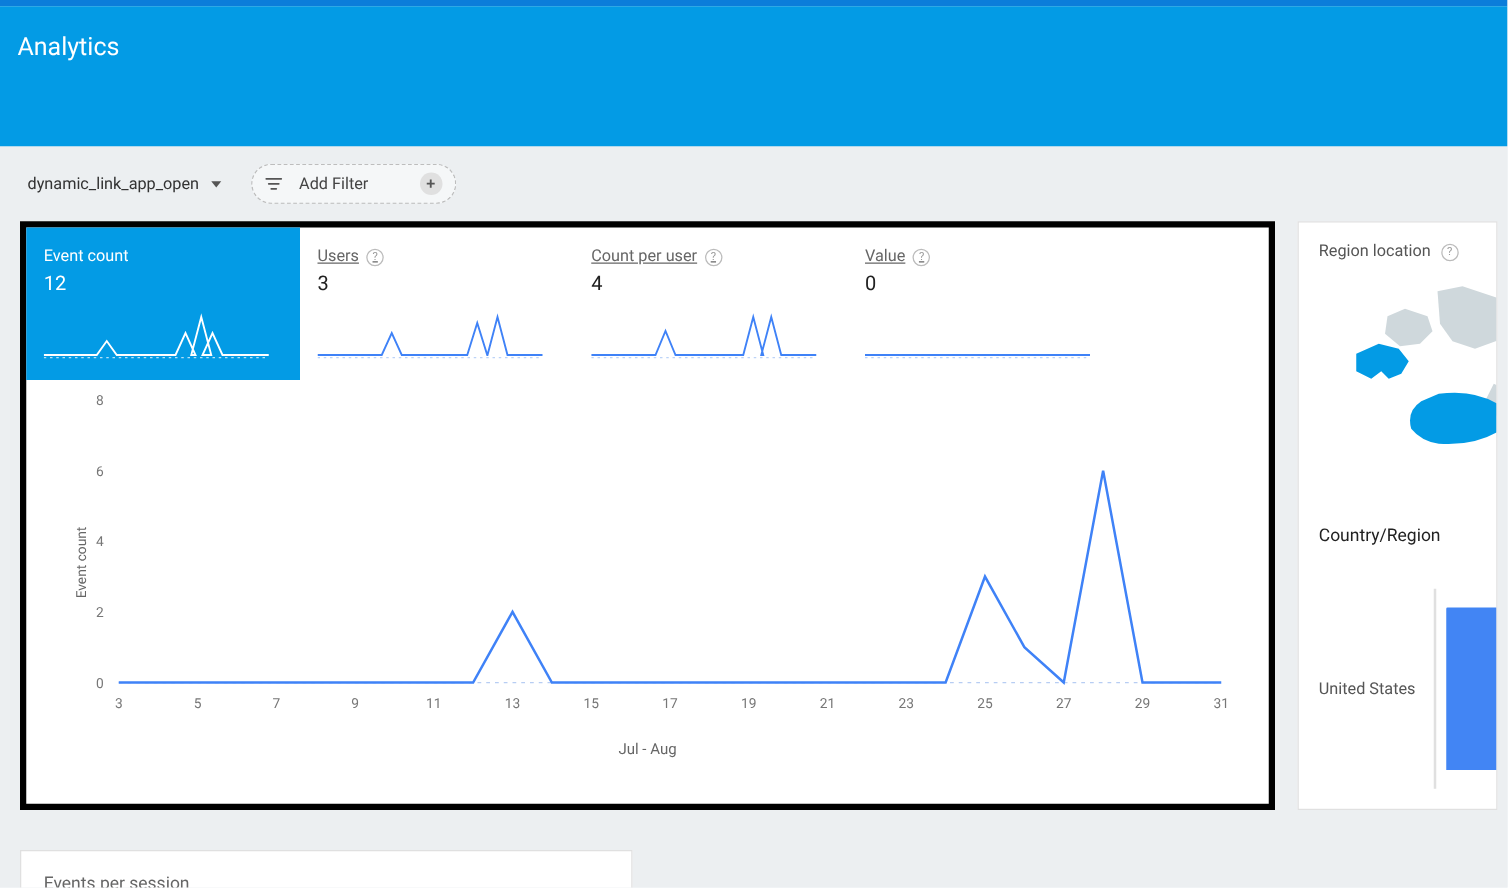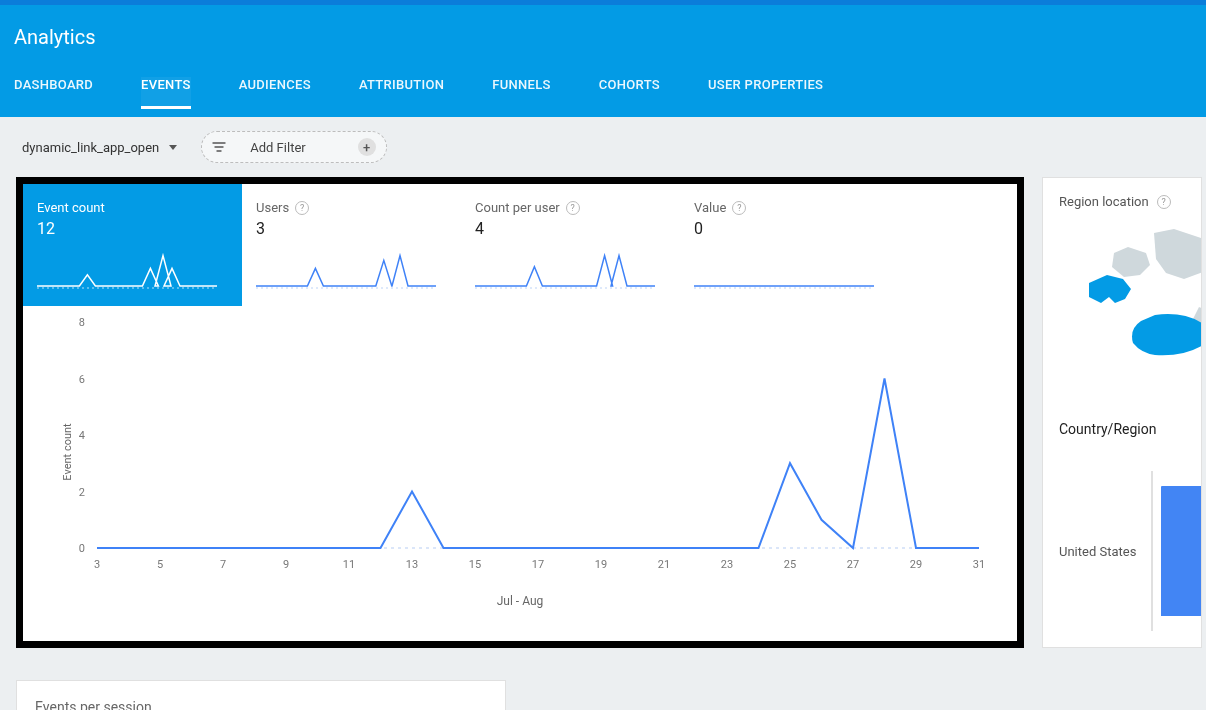--- a/index.html
+++ b/index.html
@@ -26,44 +26,44 @@
   .dropdown {
     display: inline-flex; align-items: center; gap: 10px;
     font-size: 13px; color: #333; cursor: pointer;
     padding: 4px 6px;
   }
   .caret-down {
     width: 0; height: 0; border-left: 4px solid transparent; border-right: 4px solid transparent;
     border-top: 5px solid #555; display: inline-block;
   }
   .add-filter-pill {
-    display: inline-flex; align-items: center; gap: 24px;
+    display: inline-flex; align-items: center; gap: 13px;
     border: 1px dashed #bdbdbd; border-radius: 18px;
     padding: 6px 10px; font-size: 13px; color: #444; cursor: pointer;
     background: #f5f7f8;
   }
   .add-filter-pill .plus-circle {
     width: 18px; height: 18px; border-radius: 50%; background: #e0e0e0; color: #555;
     display: inline-flex; align-items: center; justify-content: center; font-size: 13px; font-weight: 500;
     margin-left: 28px;
   }
   .filter-icon { display:inline-block; }
   .content { padding: 0 16px 16px 16px; display: flex; gap: 18px; }
   .main-card {
-    background: #fff; border: 7px solid #000000; width: 1008px;
+    background: #fff; border: 5px solid #000000; width: 1008px;
   }
   .metric-row { display: flex; }
   .metric {
     width: 219px; padding: 16px 14px 10px 14px; position: relative;
     cursor: pointer;
   }
   .metric.active { background: #039be5; color: #fff; }
   .metric .label { font-size: 13px; font-weight: 400; display: flex; align-items: center; gap: 6px; }
   .metric.active .label { color: #fff; }
-  .metric .label.dim { color: #666; }
+  .metric .label.dim { color: #666; text-decoration: underline; }
   .metric .value { font-size: 16px; margin-top: 4px; font-weight: 400; }
   .help-icon {
     width: 14px; height: 14px; border: 1px solid #bbb; border-radius: 50%;
     display:inline-flex; align-items:center; justify-content:center; font-size:9px; color:#999;
     font-weight: 400;
   }
   .spark { margin-top: 12px; height: 46px; }
   .chart-area { padding: 8px 18px 14px 18px; position: relative; }
   .chart-wrap { position: relative; height: 276px; }
   .y-axis-title {
@@ -89,29 +89,20 @@
   svg { display:block; }
   .tick-label { font-size: 11px; fill: #777; }
 </style>
 </head>
 <body>
 
 <div class="topstrip"></div>
 
 <div class="header">
   <div class="header-title">Analytics</div>
-  <div class="tabs">
-    <div class="tab">DASHBOARD</div>
-    <div class="tab active">EVENTS</div>
-    <div class="tab">AUDIENCES</div>
-    <div class="tab">ATTRIBUTION</div>
-    <div class="tab">FUNNELS</div>
-    <div class="tab">COHORTS</div>
-    <div class="tab">USER PROPERTIES</div>
-  </div>
 </div>
 
 <div class="controls-row">
   <div class="dropdown">
     <span>dynamic_link_app_open</span>
     <span class="caret-down"></span>
   </div>
   <div class="add-filter-pill">
     <span class="filter-icon">
       <svg width="14" height="12" viewBox="0 0 14 12">

